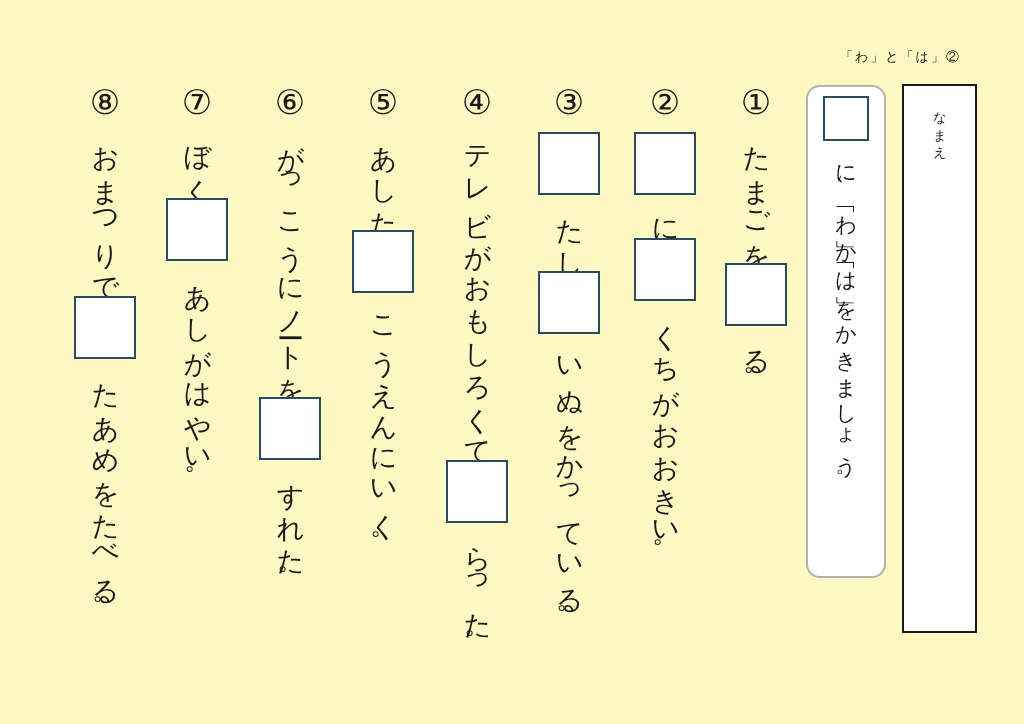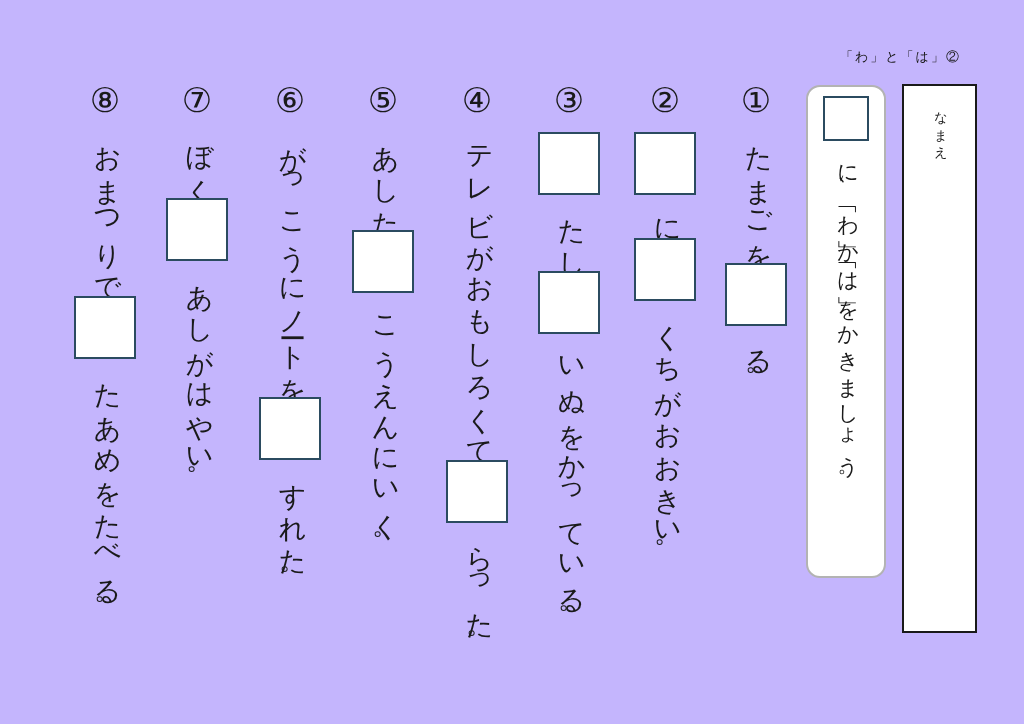--- a/index.html
+++ b/index.html
@@ -1,18 +1,18 @@
 <!DOCTYPE html>
 <html><head>
 <meta charset="utf-8">
 <style>
   html,body{margin:0;padding:0;background:#ffffff;}
   .page{
-    position:relative;width:1024px;height:724px;background:#c4b5fd;overflow:hidden;
-    font-family:Liberation Mono, monospace;color:#1a1a1a;
+    position:relative;width:1024px;height:724px;background:#fef9c3;overflow:hidden;
+    font-family:Liberation Serif, serif;color:#1a1a1a;
   }
   .title{
     position:absolute;left:840px;top:48px;width:170px;
     font-size:13px;letter-spacing:2px;white-space:nowrap;
   }
   .name-box{
     position:absolute;left:902px;top:84px;width:75px;height:549px;
     border:2px solid #1a1a1a;box-sizing:border-box;background:#ffffff;
   }
   .name-label{

